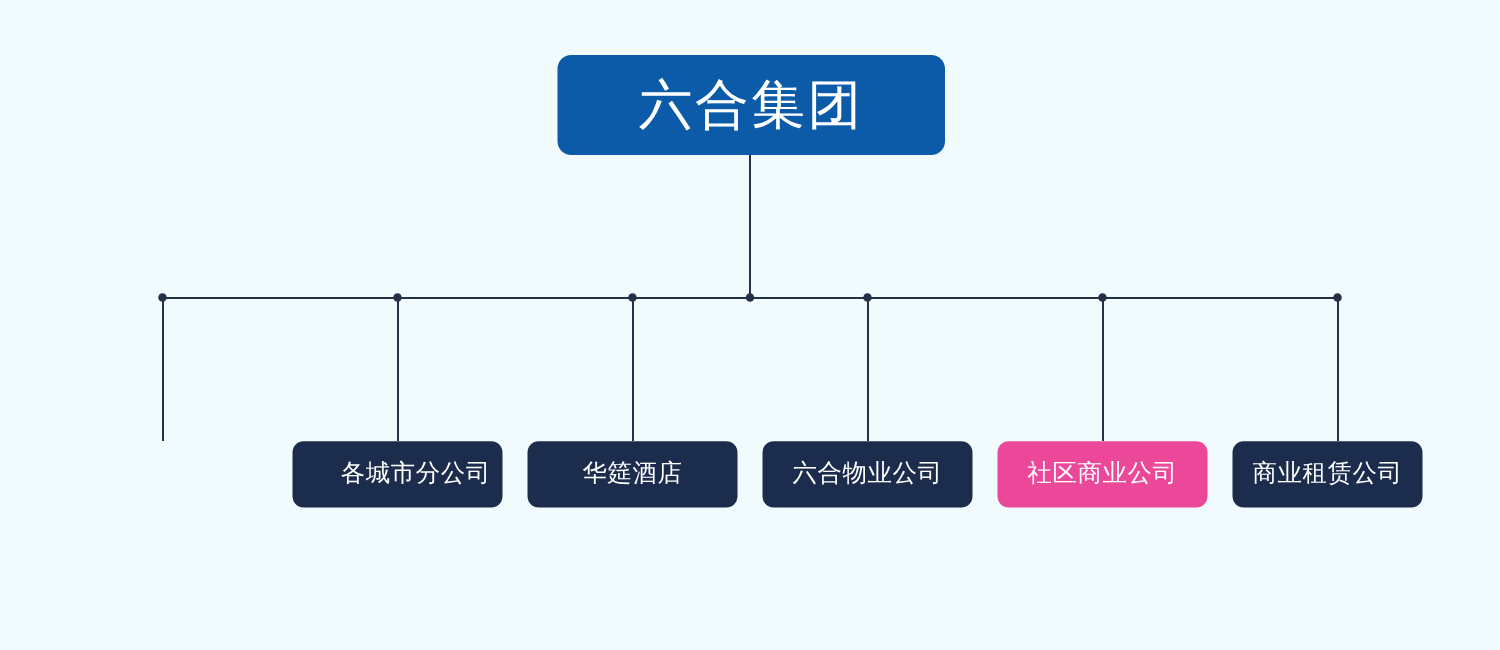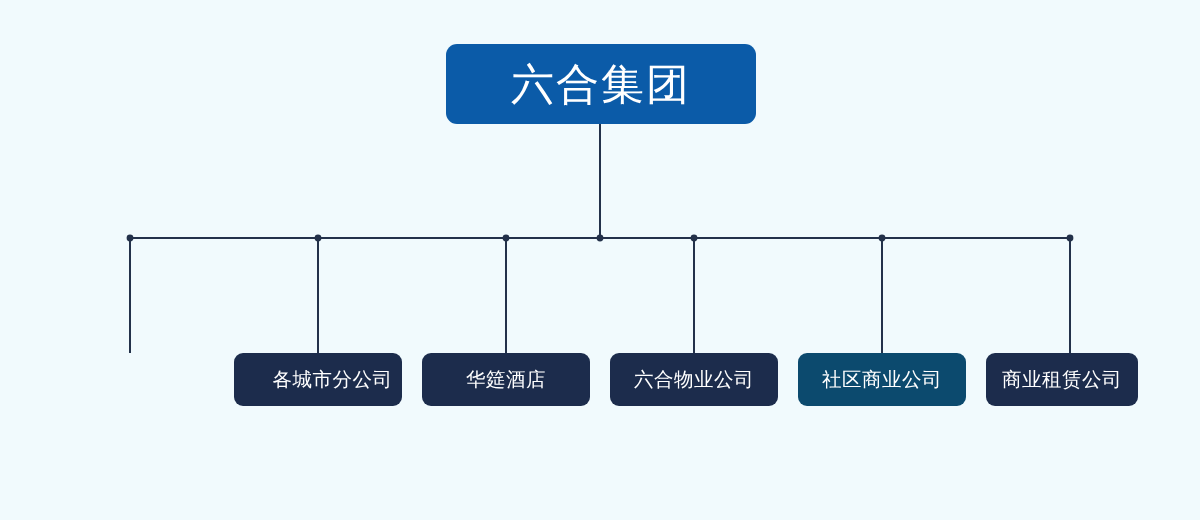--- a/index.html
+++ b/index.html
@@ -84,20 +84,20 @@
 
   <div class="node node-child" style="left: 234px; top: 353px; width: 168px; height: 53px; background: rgb(28, 44, 76); color: rgb(255, 255, 255); padding-left: 29px;">
     <span>各城市分公司</span>
   </div>
   <div class="node node-child" style="left: 422px; top: 353px; width: 168px; height: 53px; background: rgb(28, 44, 76); color: rgb(255, 255, 255);">
     <span>华筵酒店</span>
   </div>
   <div class="node node-child" style="left: 610px; top: 353px; width: 168px; height: 53px; background: rgb(28, 44, 76); color: rgb(255, 255, 255);">
     <span>六合物业公司</span>
   </div>
-  <div class="node node-child" style="left: 798px; top: 353px; width: 168px; height: 53px; background: #0c4a6e; color: rgb(255, 255, 255);">
+  <div class="node node-child" style="left: 798px; top: 353px; width: 168px; height: 53px; background: #ec4899; color: rgb(255, 255, 255);">
     <span>社区商业公司</span>
   </div>
   <div class="node node-child" style="left: 986px; top: 353px; width: 152px; height: 53px; background: rgb(28, 44, 76); color: rgb(255, 255, 255);">
     <span>商业租赁公司</span>
   </div>
 
 </div>
 
 </body></html>

